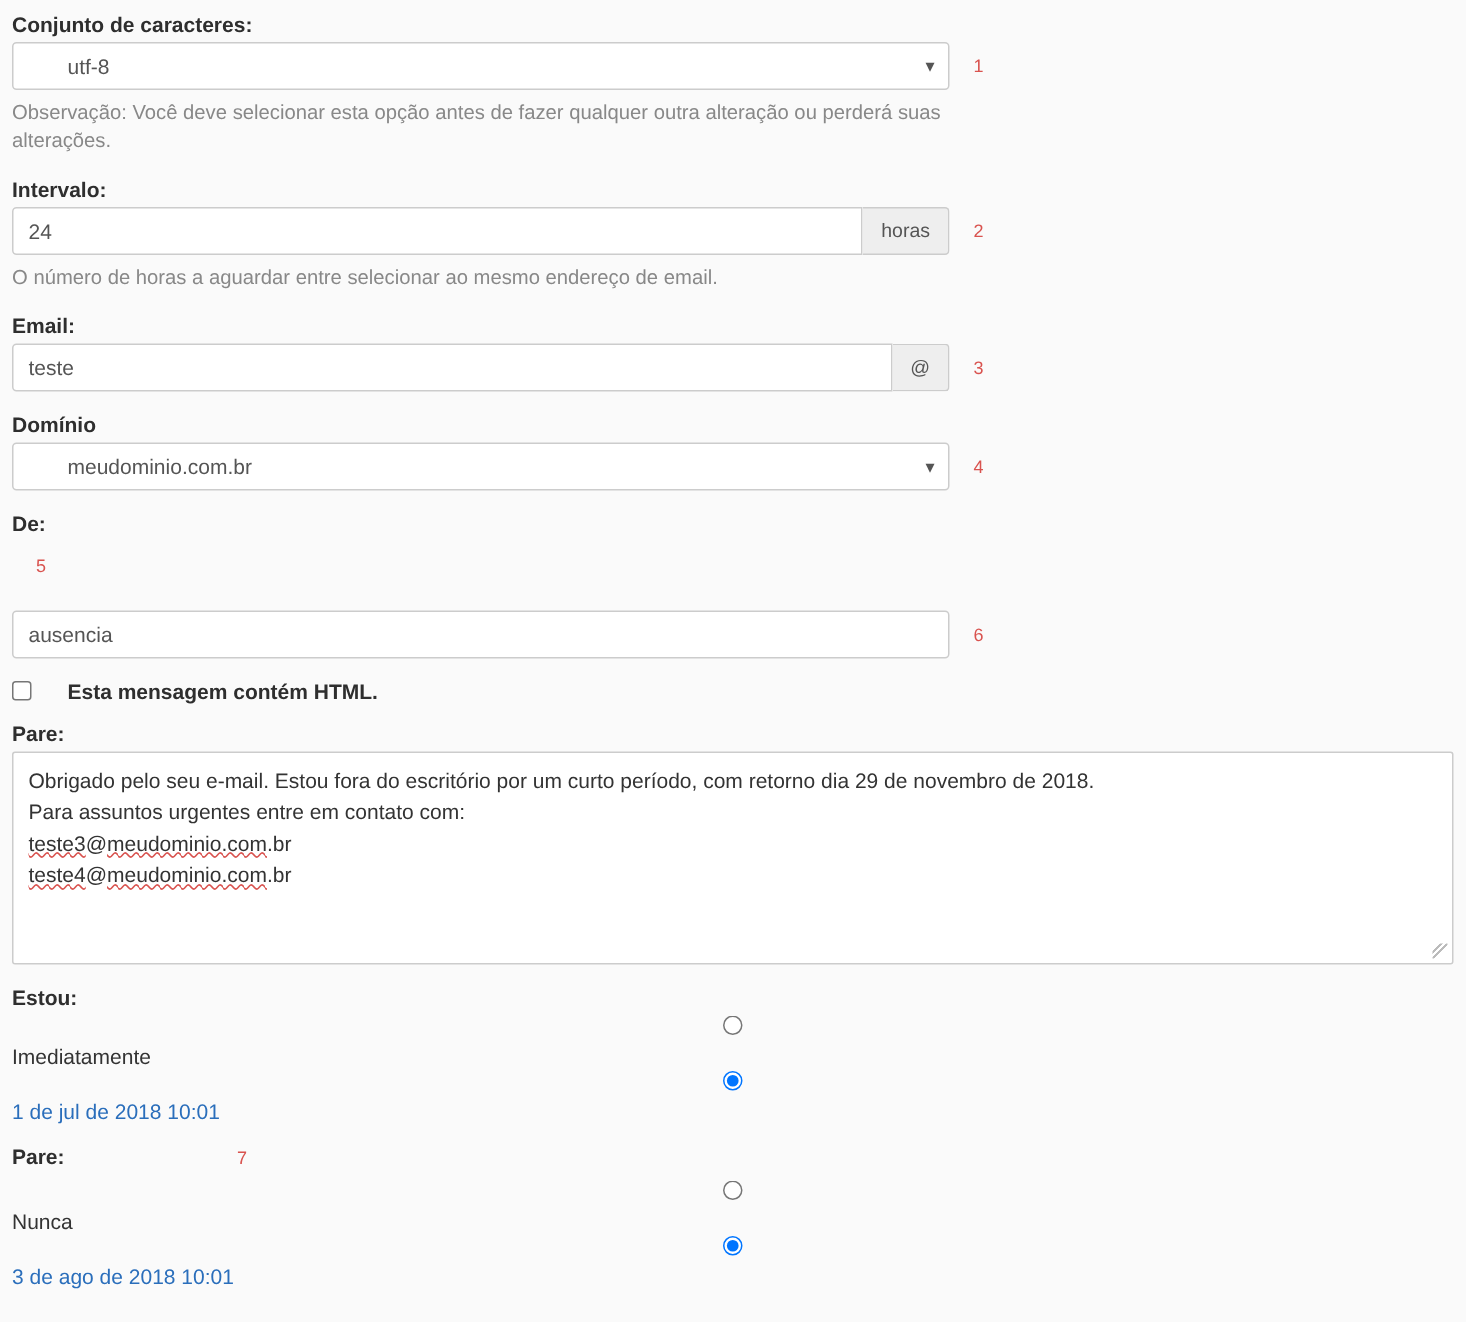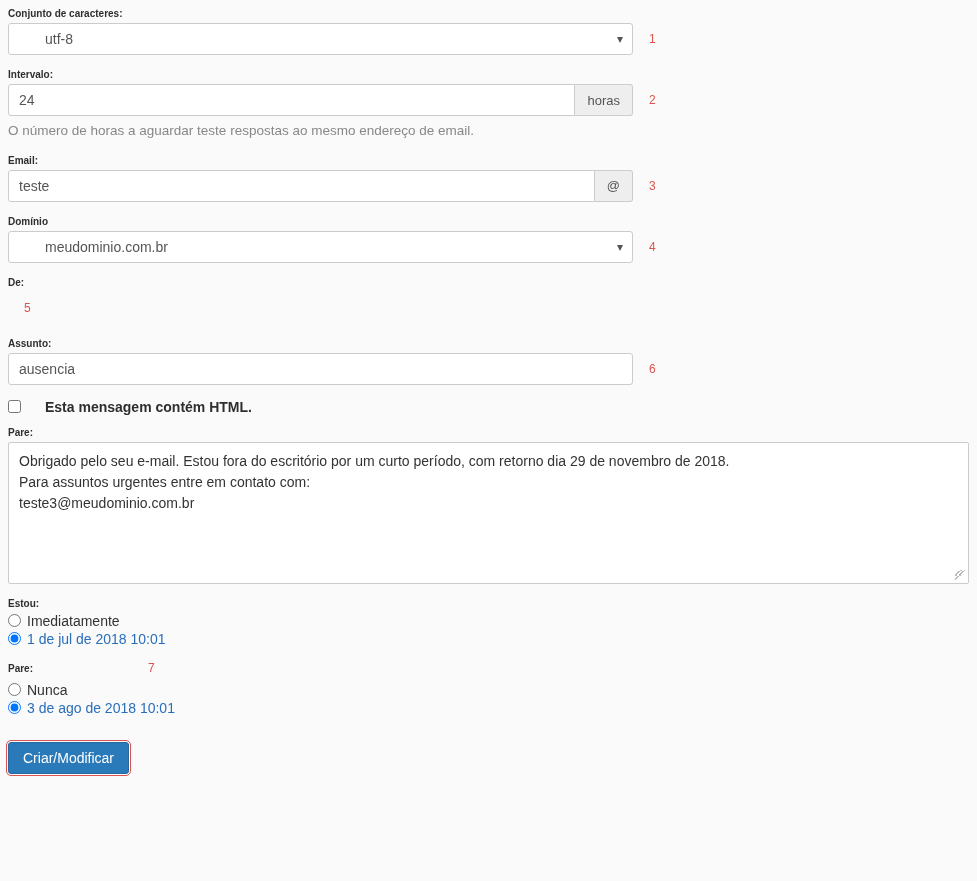--- a/index.html
+++ b/index.html
@@ -10,21 +10,21 @@
       background: #fafafa;
       padding: 8px;
       width: 977px;
     }
     .field-group { position: relative; margin-bottom: 14px; }
     .field-label {
       font-weight: 600;
       color: #2e2e2e;
       margin-bottom: 4px;
       display: block;
-      font-size: 10px;
+      font-size: 14px;
     }
     .input-row { display: flex; align-items: center; }
     .input-wrap { width: 625px; display: flex; }
     select, input[type="text"] {
       width: 100%;
       height: 32px;
       border: 1px solid #ccc;
       border-radius: 3px;
       padding: 4px 10px;
       font-size: 14px;
@@ -78,40 +78,41 @@
       align-items: center;
       gap: 24px;
       margin-bottom: 12px;
     }
     .checkbox-row label {
       font-weight: 600;
       color: #2e2e2e;
       font-size: 14px;
     }
     .underline-red {
+      text-decoration: underline;
       text-decoration-style: wavy;
       text-decoration-color: #d9534f;
       text-decoration-thickness: 1px;
     }
     .body-editable {
       width: 100%;
       min-height: 142px;
       border: 1px solid #ccc;
       border-radius: 2px;
       padding: 8px 10px;
       font-size: 14px;
       font-family: inherit;
       color: #333;
       line-height: 1.5;
       background: #fff;
       overflow: auto;
       position: relative;
     }
     .radio-group { margin-top: 4px; }
-    .radio-row { display: flex; align-items: center; gap: 6px; margin-bottom: 2px; }
+    .radio-row { display: flex; gap: 6px; margin-bottom: 2px; flex-direction: column; }
     .radio-row label { font-size: 14px; color: #333; }
     .radio-row .link { color: #2a6ebb; cursor: pointer; }
     .note-num-inline {
       color: #d9534f;
       font-size: 12px;
       margin-left: 115px;
     }
     .btn-primary {
       display: inline-block;
       background: #2a7ab9;
@@ -145,33 +146,34 @@
 <div class="field-group">
   <label class="field-label">Conjunto de caracteres:</label>
   <div class="input-row">
     <div class="input-wrap select-wrap">
       <select>
         <option>utf-8</option>
       </select>
     </div>
     <span class="note-num">1</span>
   </div>
+  <div class="help-text">Observação: Você deve selecionar esta opção antes de fazer qualquer outra alteração ou perderá suas alterações.</div>
 </div>
 
 
 <div class="field-group">
   <label class="field-label">Intervalo:</label>
   <div class="input-row">
     <div class="input-wrap with-addon">
       <input type="text" value="24" style="">
       <span class="addon">horas</span>
     </div>
     <span class="note-num">2</span>
   </div>
-  <div class="help-text">O número de horas a aguardar teste respostas ao mesmo endereço de email.</div>
+  <div class="help-text">O número de horas a aguardar entre selecionar ao mesmo endereço de email.</div>
 </div>
 
 
 <div class="field-group">
   <label class="field-label">Email:</label>
   <div class="input-row">
     <div class="input-wrap with-addon">
       <input type="text" value="teste" style="">
       <span class="addon">@</span>
     </div>
@@ -195,21 +197,20 @@
 
 <div class="field-group">
   <label class="field-label">De:</label>
   <div class="input-row">
     <span class="note-num">5</span>
   </div>
 </div>
 
 
 <div class="field-group">
-  <label class="field-label">Assunto:</label>
   <div class="input-row">
     <div class="input-wrap">
       <input type="text" value="ausencia" style="">
     </div>
     <span class="note-num">6</span>
   </div>
 </div>
 
 
 <div class="checkbox-row">
@@ -217,20 +218,21 @@
   <label>Esta mensagem contém HTML.</label>
 </div>
 
 
 <div class="field-group">
   <label class="field-label">Pare:</label>
   <div class="body-editable" contenteditable="true" style="">
     <div>Obrigado pelo seu e-mail. Estou fora do escritório por um curto período, com retorno dia 29 de novembro de 2018.</div>
     <div>Para assuntos urgentes entre em contato com:</div>
     <div><span class="underline-red">teste3</span><span>@</span><span class="underline-red">meudominio.com</span><span>.br</span></div>
+    <div><span class="underline-red">teste4</span><span>@</span><span class="underline-red">meudominio.com</span><span>.br</span></div>
     <div class="corner"></div>
   </div>
 </div>
 
 
 <div class="field-group">
   <label class="field-label">Estou:</label>
   <div class="radio-group">
     <div class="radio-row">
       <input type="radio" name="start" style="">

